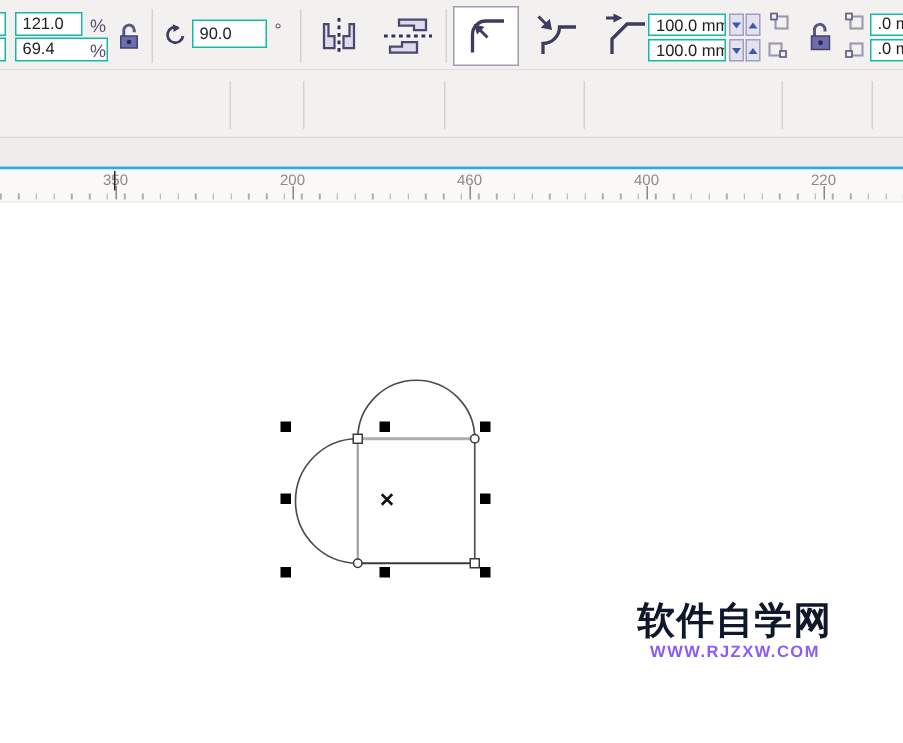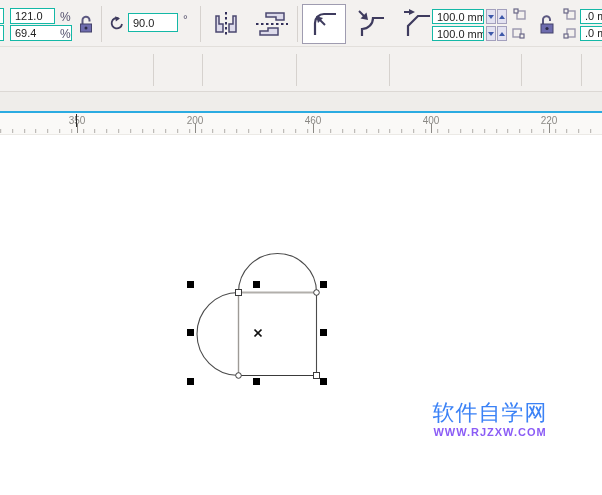--- a/index.html
+++ b/index.html
@@ -44,21 +44,21 @@
   .rtick { position:absolute; bottom:1px; width:1px; height:9px; background:#8a8884; }
   .cursor-tick { position:absolute; top:1px; width:1px; height:13px; background:#2b2b2b; }
 
   
   .canvas { position:absolute; left:0; top:136px; width:602px; height:359px; background:#fff; }
   .shape-svg { position:absolute; left:180px; top:104px; }
   .handle { position:absolute; width:7px; height:7px; background:#000; }
 
   
   .watermark { position:absolute; left:414px; top:265px; width:152px; text-align:center; }
-  .wm-title { font-size:22px; font-weight:normal; color:#3b82f6; letter-spacing:1px; line-height:1.05;
+  .wm-title { font-size:25px; font-weight:bold; color:#0f172a; letter-spacing:1px; line-height:1.05;
               white-space:nowrap; }
   .wm-url { font-size:11px; font-weight:bold; color:#8b5cf6; letter-spacing:1px; margin-top:2px;
             white-space:nowrap; }
 
   svg { display:block; }
 </style>
 </head>
 <body>
 
 <div class="app">

